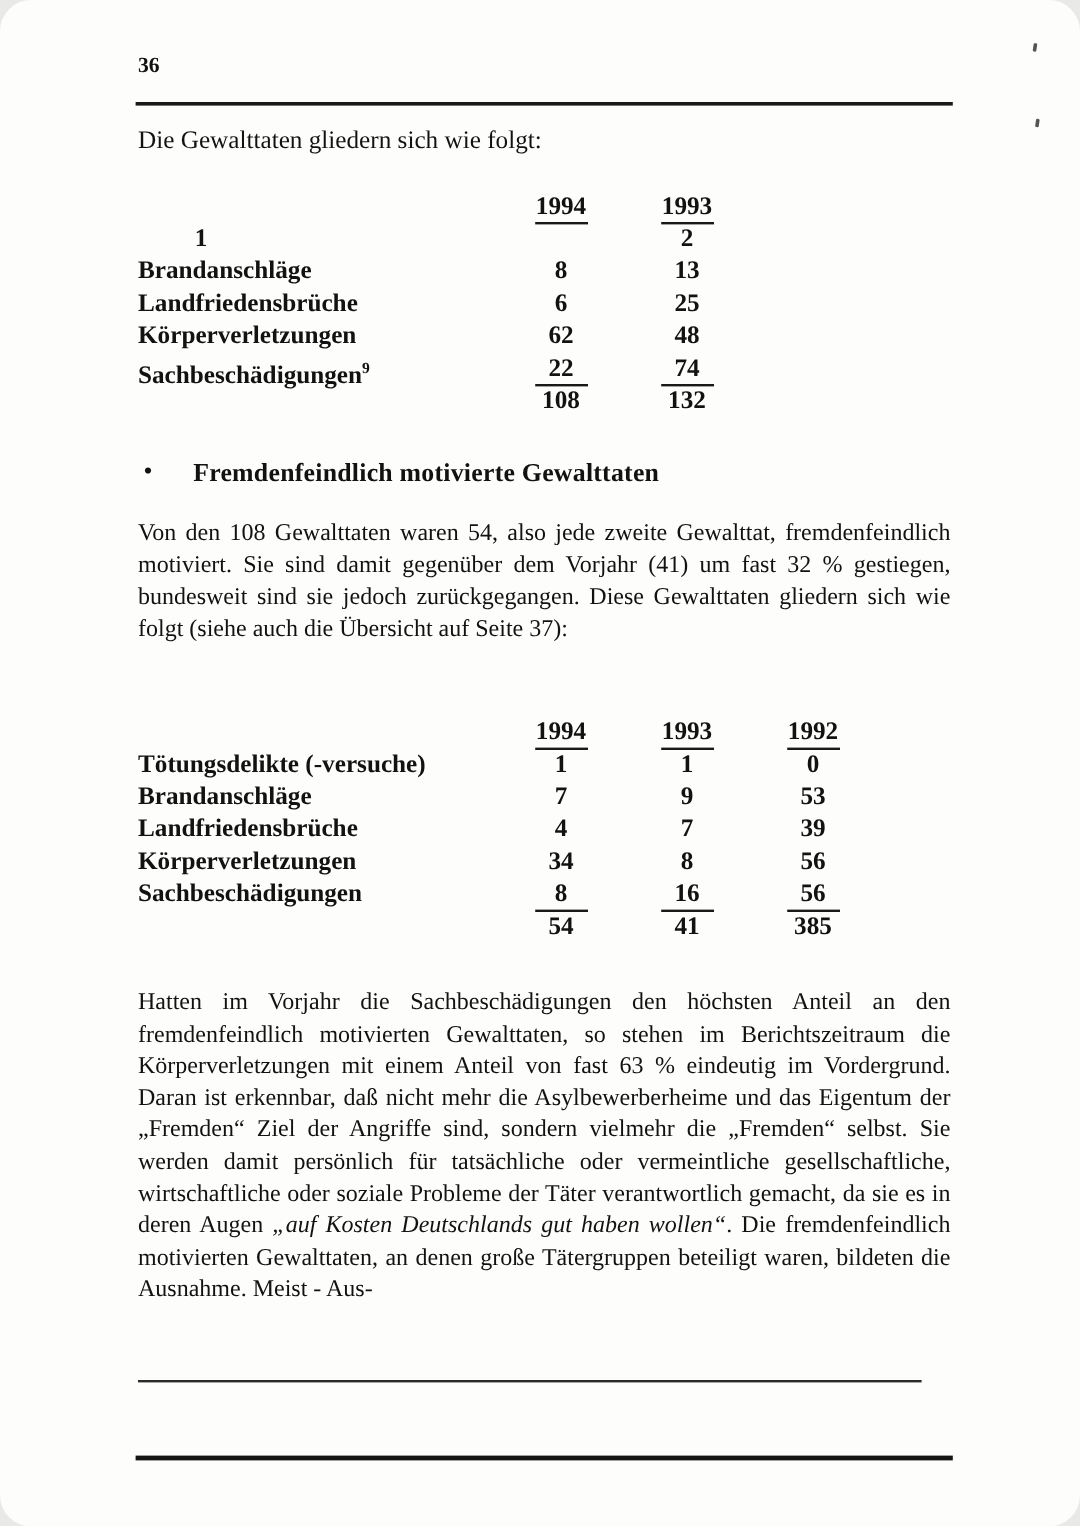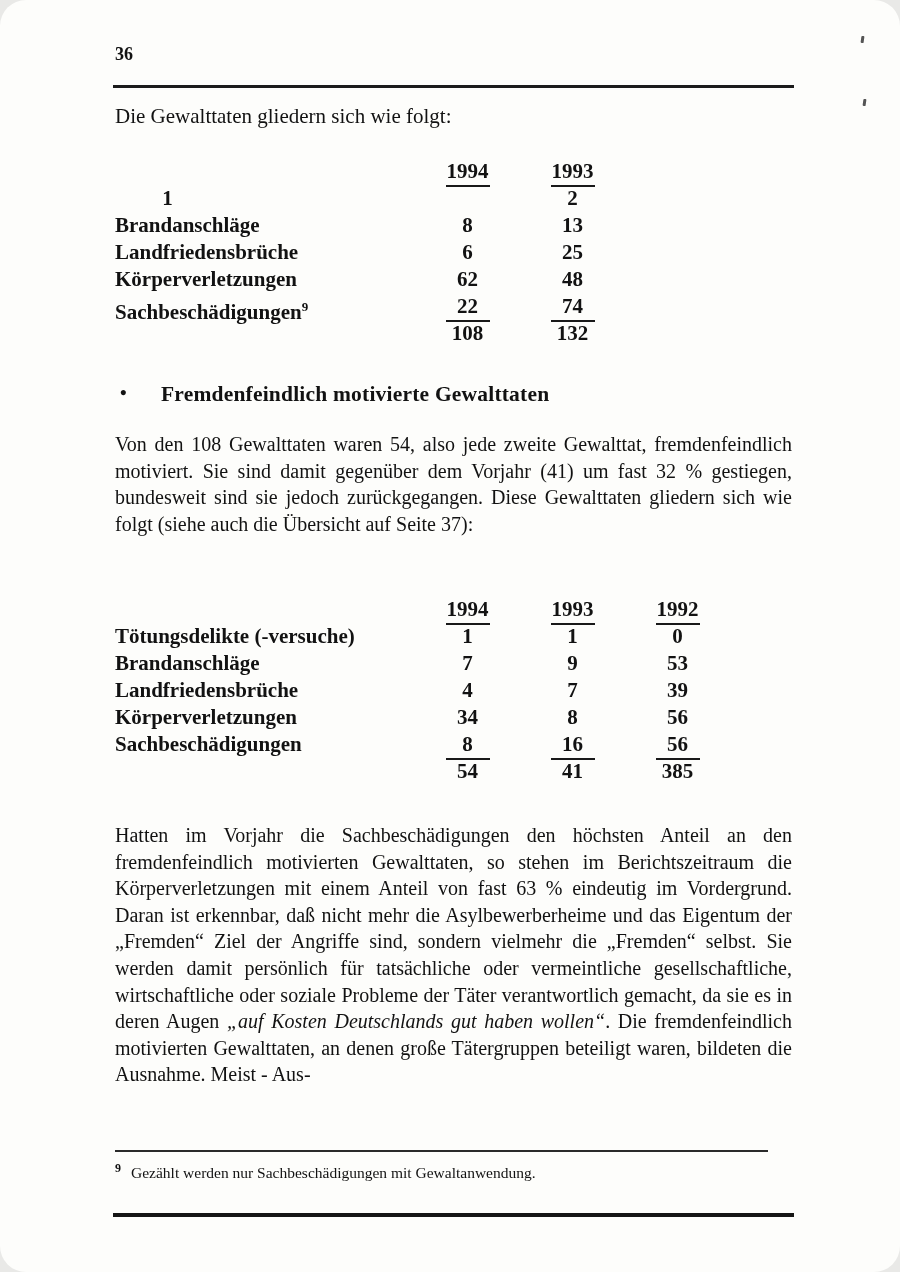--- a/index.html
+++ b/index.html
@@ -151,17 +151,16 @@
       <div class="tlabel"></div>
       <div class="tcell">54</div>
       <div class="tcell">41</div>
       <div class="tcell">385</div>
     </div>
   </div>
 
   <div class="para" id="para2"><span>Hatten im Vorjahr die Sachbeschädigungen den höchsten Anteil an den fremdenfeindlich motivierten Gewalttaten, so stehen im Berichtszeitraum die Körperverletzungen mit einem Anteil von fast 63 % eindeutig im Vordergrund. Daran ist erkennbar, daß nicht mehr die Asylbewerberheime und das Eigentum der „Fremden“ Ziel der Angriffe sind, sondern vielmehr die „Fremden“ selbst. Sie werden damit persönlich für tatsächliche oder vermeintliche gesellschaftliche, wirtschaftliche oder soziale Probleme der Täter verantwortlich gemacht, da sie es in deren Augen </span><span class="ital">„auf Kosten Deutschlands gut haben wollen“</span><span>. Die fremdenfeindlich motivierten Gewalttaten, an denen große Tätergruppen beteiligt waren, bildeten die Ausnahme. Meist - Aus-</span></div>
 
   <div class="rule-foot"></div>
-  <div class="footnote"><sup>9</sup><span>Gezählt werden nur Sachbeschädigungen mit Gewaltanwendung.</span></div>
 
   <div class="rule-bottom"></div>
 
 </div>
 
 </body></html>

